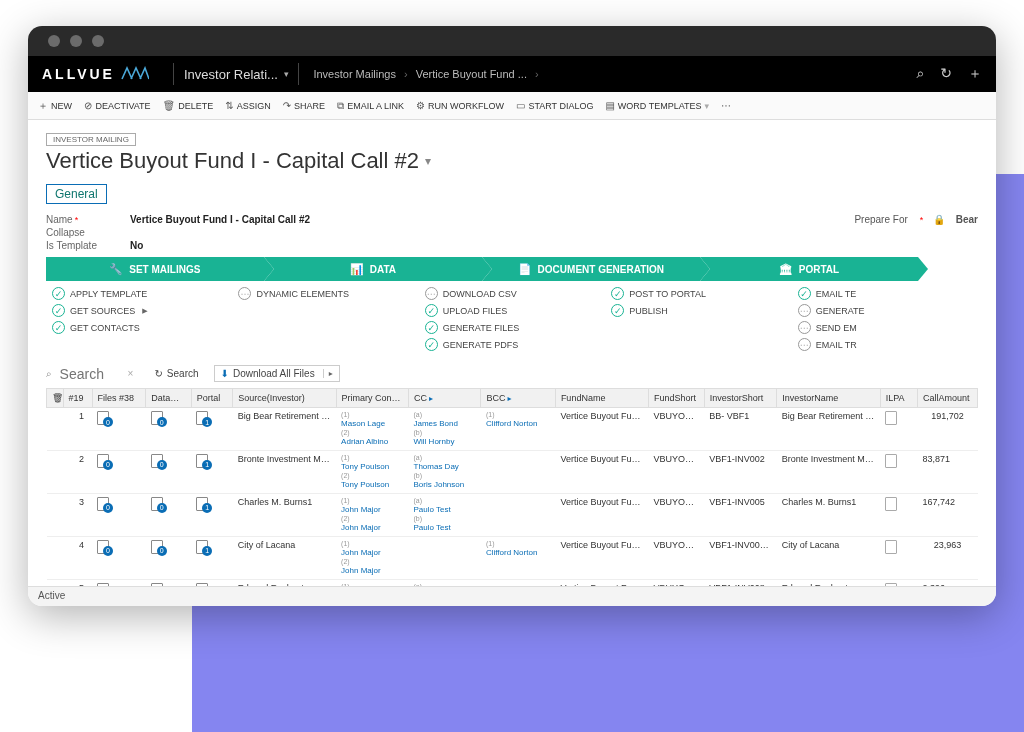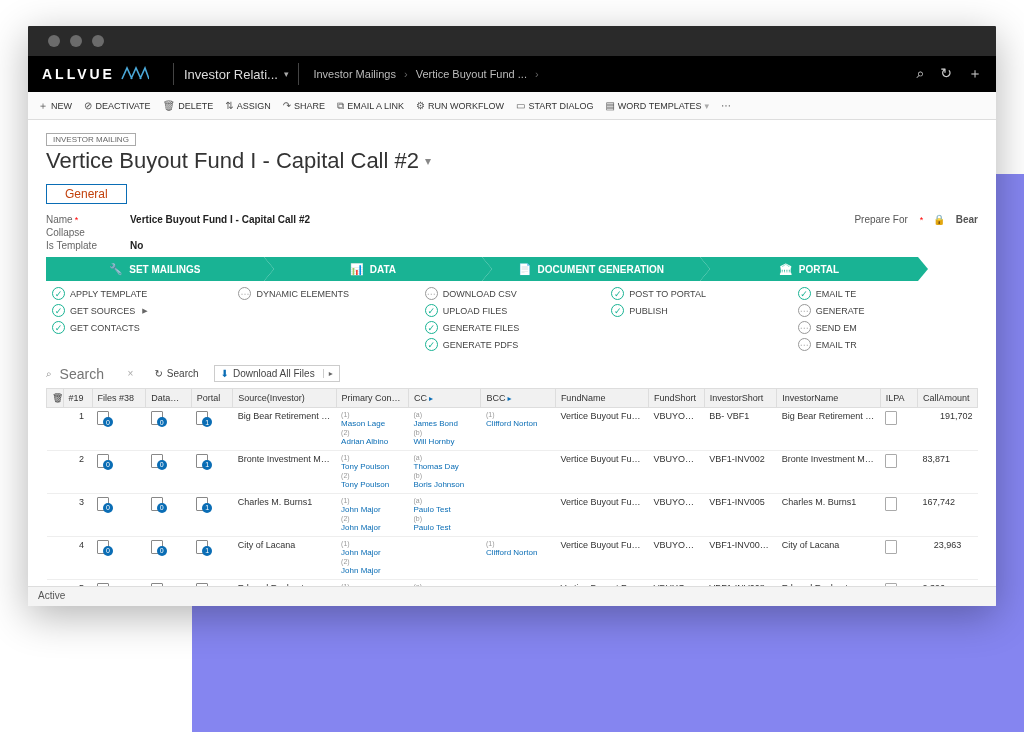--- a/index.html
+++ b/index.html
@@ -1,38 +1,38 @@
 <!DOCTYPE html>
 <html><head>
 <meta charset="utf-8">
 <style>
 *{margin:0;padding:0;box-sizing:border-box;font-family:"Segoe UI",Arial,sans-serif}
 body{background:#fff;width:1024px;height:732px;overflow:hidden;position:relative}
 .purple-bg{position:absolute;top:174px;left:192px;width:840px;height:558px;background:#8585f0;z-index:0}
-.window{position:absolute;top:26px;left:28px;width:968px;height:580px;background:#fff;box-shadow:0 10px 40px rgba(0,0,0,.3);border-radius:1px;overflow:hidden;z-index:1}
+.window{position:absolute;top:26px;left:28px;width:968px;height:580px;background:#fff;box-shadow:0 10px 40px rgba(0,0,0,.3);border-radius:14px;overflow:hidden;z-index:1}
 .titlebar{height:30px;background:#2a2a2a;display:flex;align-items:center;padding-left:20px;gap:10px}
 .titlebar .dot{width:12px;height:12px;border-radius:50%;background:#6b6b6b}
 .topbar{height:36px;background:#000;color:#fff;display:flex;align-items:center;padding:0 14px;font-size:12px}
 .logo{font-weight:700;letter-spacing:3px;font-size:14px;margin-right:14px;display:flex;align-items:center;gap:6px}
 .logo-mark{display:inline-block}
 .topbar .divider{width:1px;height:22px;background:#444;margin:0 10px}
 .topbar .module{font-size:13px;color:#ddd;cursor:pointer;display:flex;align-items:center;gap:6px}
 .chev{font-size:9px;color:#aaa}
 .breadcrumb{display:flex;align-items:center;gap:8px;margin-left:4px;font-size:11px;color:#bbb}
 .breadcrumb span{cursor:pointer}
 .breadcrumb .sep{color:#666}
 .topbar .right{margin-left:auto;display:flex;gap:16px;color:#ccc;font-size:14px}
 .topbar .right span{cursor:pointer}
 .cmdbar{height:28px;border-bottom:1px solid #ddd;display:flex;align-items:center;padding:0 10px;gap:12px;font-size:9px;color:#333;background:#fafafa}
 .cmdbar .cmd{cursor:pointer;display:flex;align-items:center;gap:3px;white-space:nowrap}
 .cmdbar .cmd .ico{font-size:10px;color:#555}
 .content{padding:8px 18px;height:calc(100% - 30px - 36px - 28px - 20px);overflow:hidden;background:#fff}
 .tag{display:inline-block;border:1px solid #aaa;font-size:8px;color:#666;padding:1px 6px;margin-bottom:2px}
 h1{font-size:22px;font-weight:300;color:#333;margin-bottom:10px;display:flex;align-items:center;gap:6px}
-.section-tab{display:inline-block;color:#c2410c;border:1px solid #0a6db5;padding:2px 18px;font-size:12px;margin-bottom:10px;cursor:pointer}
+.section-tab{display:inline-block;color:#0f766e;border:1px solid #0a6db5;padding:2px 8px;font-size:12px;margin-bottom:10px;cursor:pointer}
 .fields{font-size:10px;color:#555;margin-bottom:6px}
 .fields .row{display:flex;margin-bottom:2px}
 .fields .label{width:84px;color:#666}
 .fields .star{color:red;font-size:9px;margin-left:2px}
 .fields .val{color:#222}
 .fields .right-field{display:flex;margin-left:auto;gap:10px;align-items:center}
 .fields .lock{font-size:10px;color:#444}
 .stepper{display:flex;margin-top:4px;height:24px}
 .step{flex:1;background:#19b394;color:#fff;font-size:10px;font-weight:600;display:flex;align-items:center;justify-content:center;gap:6px;position:relative;cursor:pointer}
 .step:not(:last-child)::after{content:"";position:absolute;right:-10px;top:0;border-left:10px solid #19b394;border-top:12px solid transparent;border-bottom:12px solid transparent;z-index:2}
@@ -350,21 +350,21 @@
             <td>
               <div class="contact">
                 <span><span class="pfx">(1)</span> Clifford Norton</span>
               </div>
             </td>
             <td>Vertice Buyout Fund I</td>
             <td>VBUYOUTI</td>
             <td>BB- VBF1</td>
             <td>Big Bear Retirement F...</td>
             <td><span class="ilpa-ico"></span></td>
-            <td style="text-align:right">191,702</td>
+            <td style="text-align:center">191,702</td>
           </tr>
           <tr>
             <td></td>
             <td style="text-align:right;padding-right:8px">2</td>
             <td><span class="file-ico">
                 <span class="doc"></span>
                 <span class="badge">0</span>
               </span></td>
             <td><span class="file-ico">
                 <span class="doc"></span>

